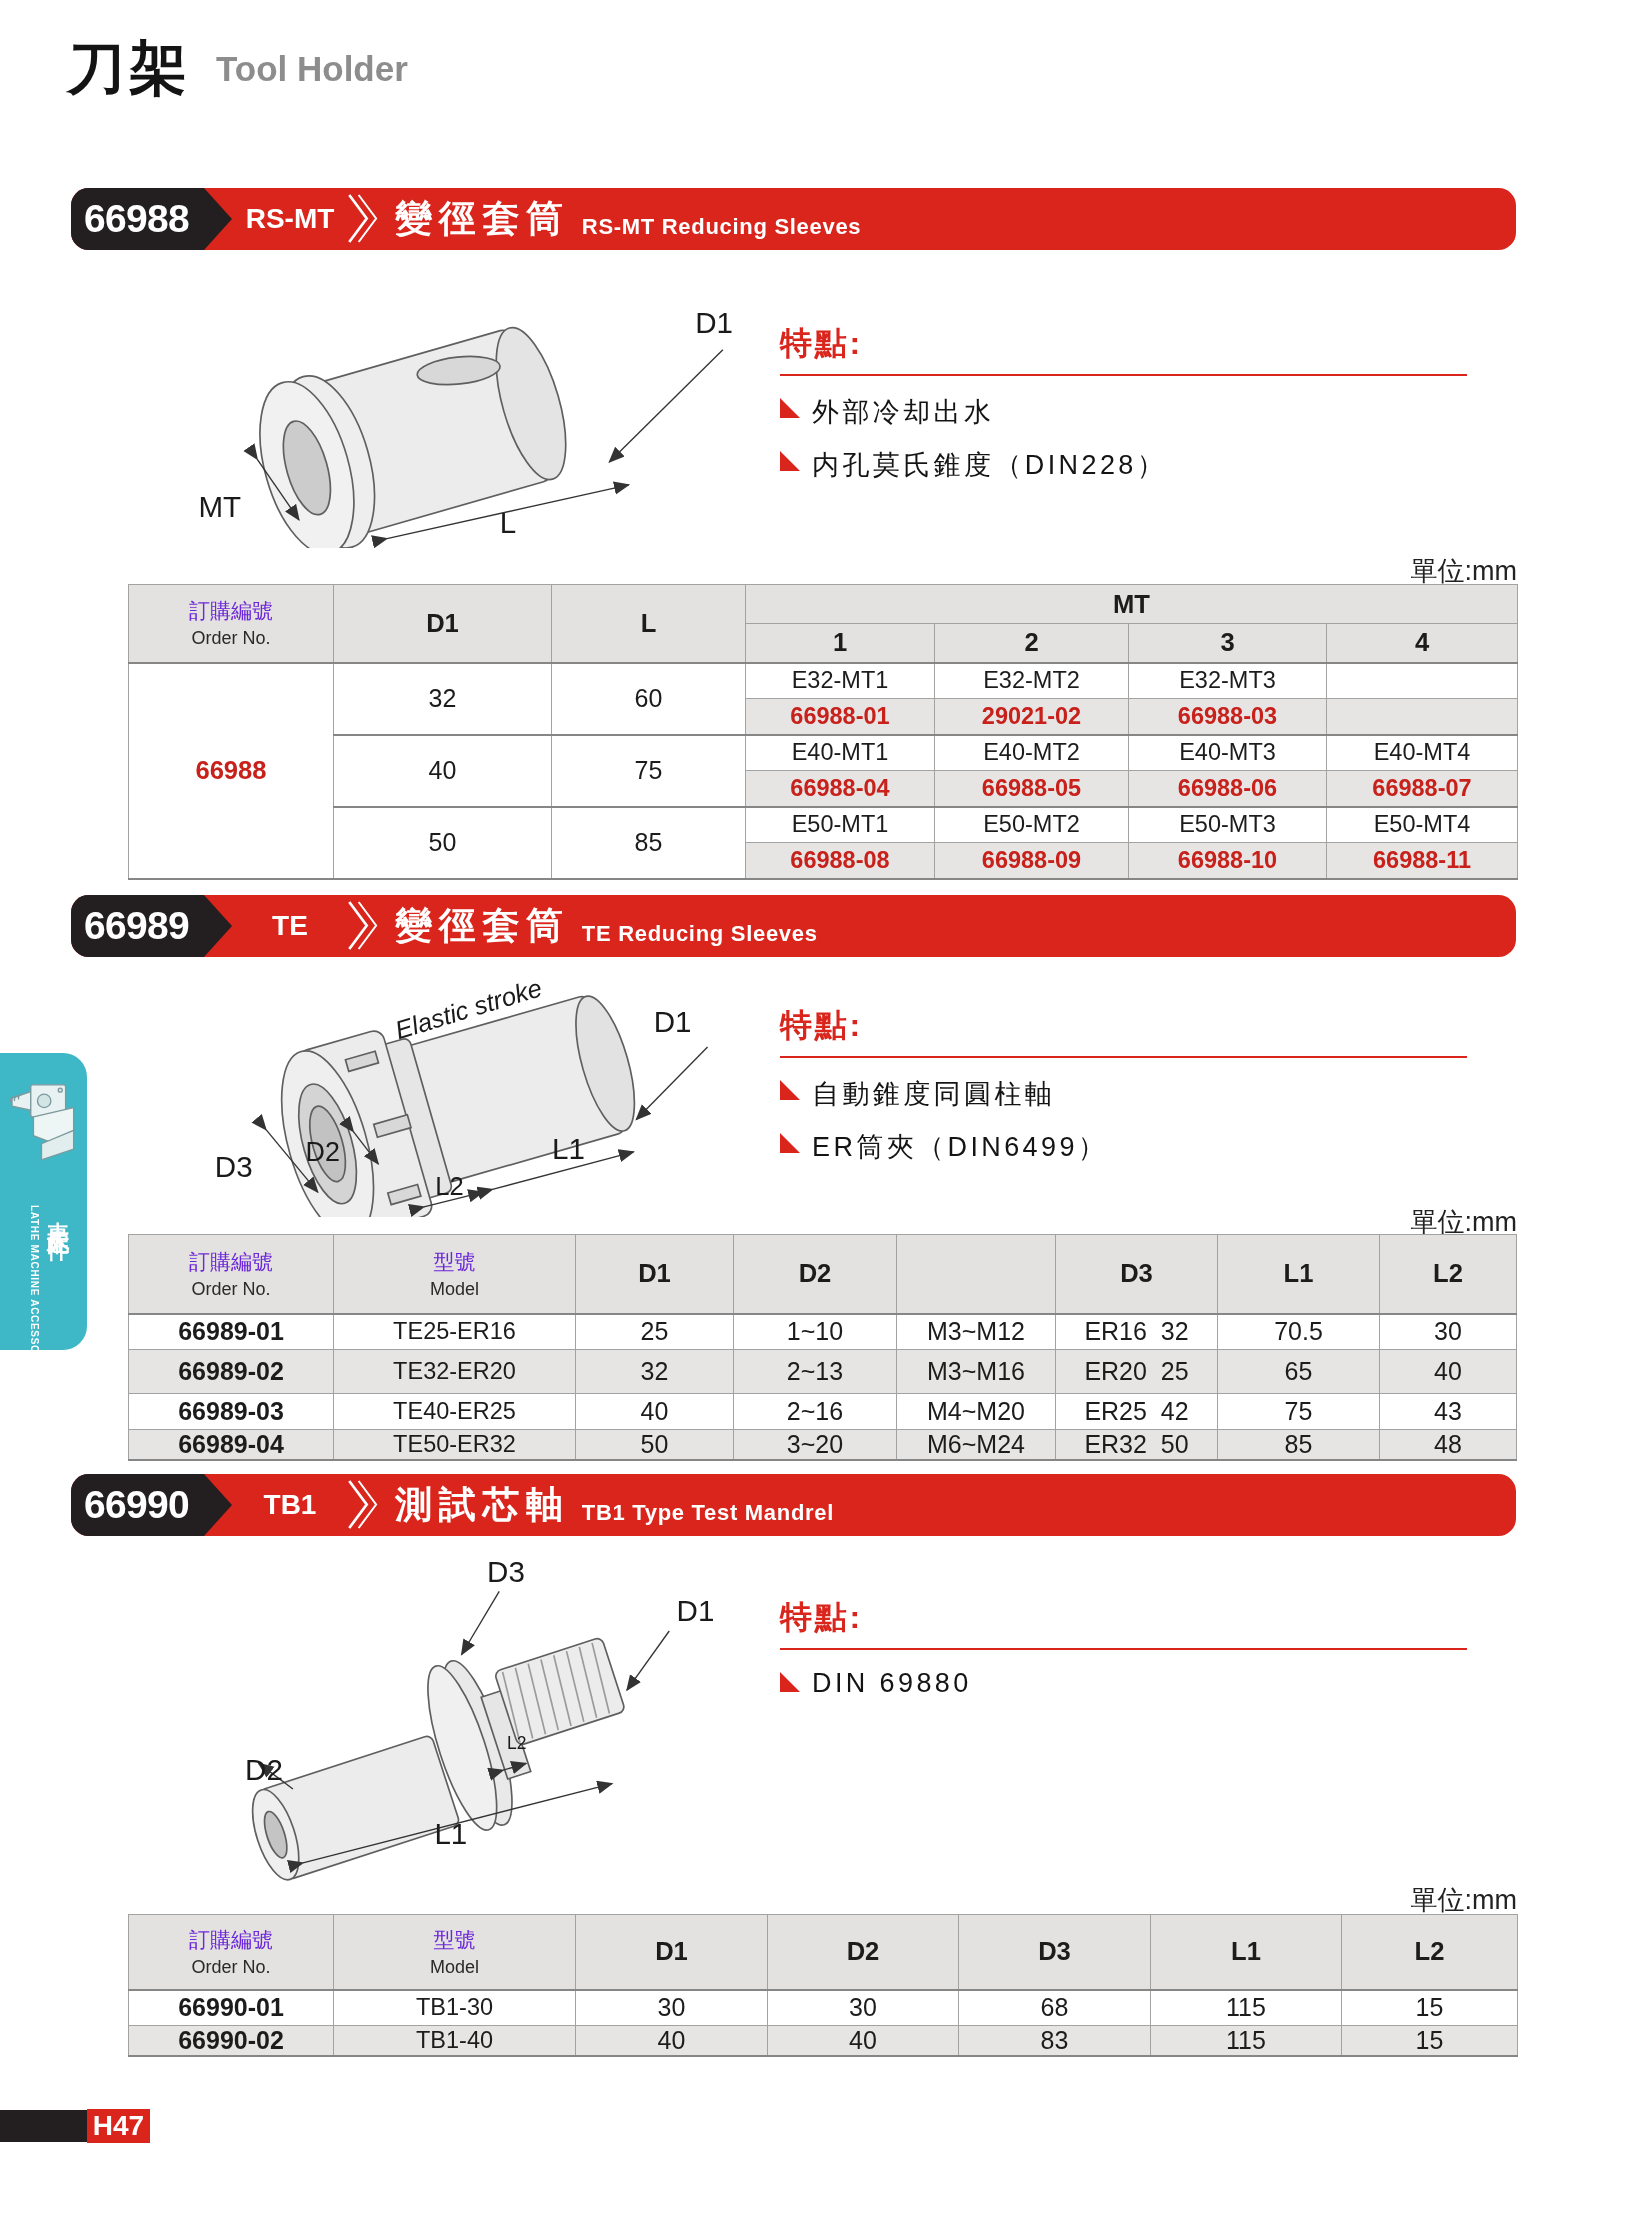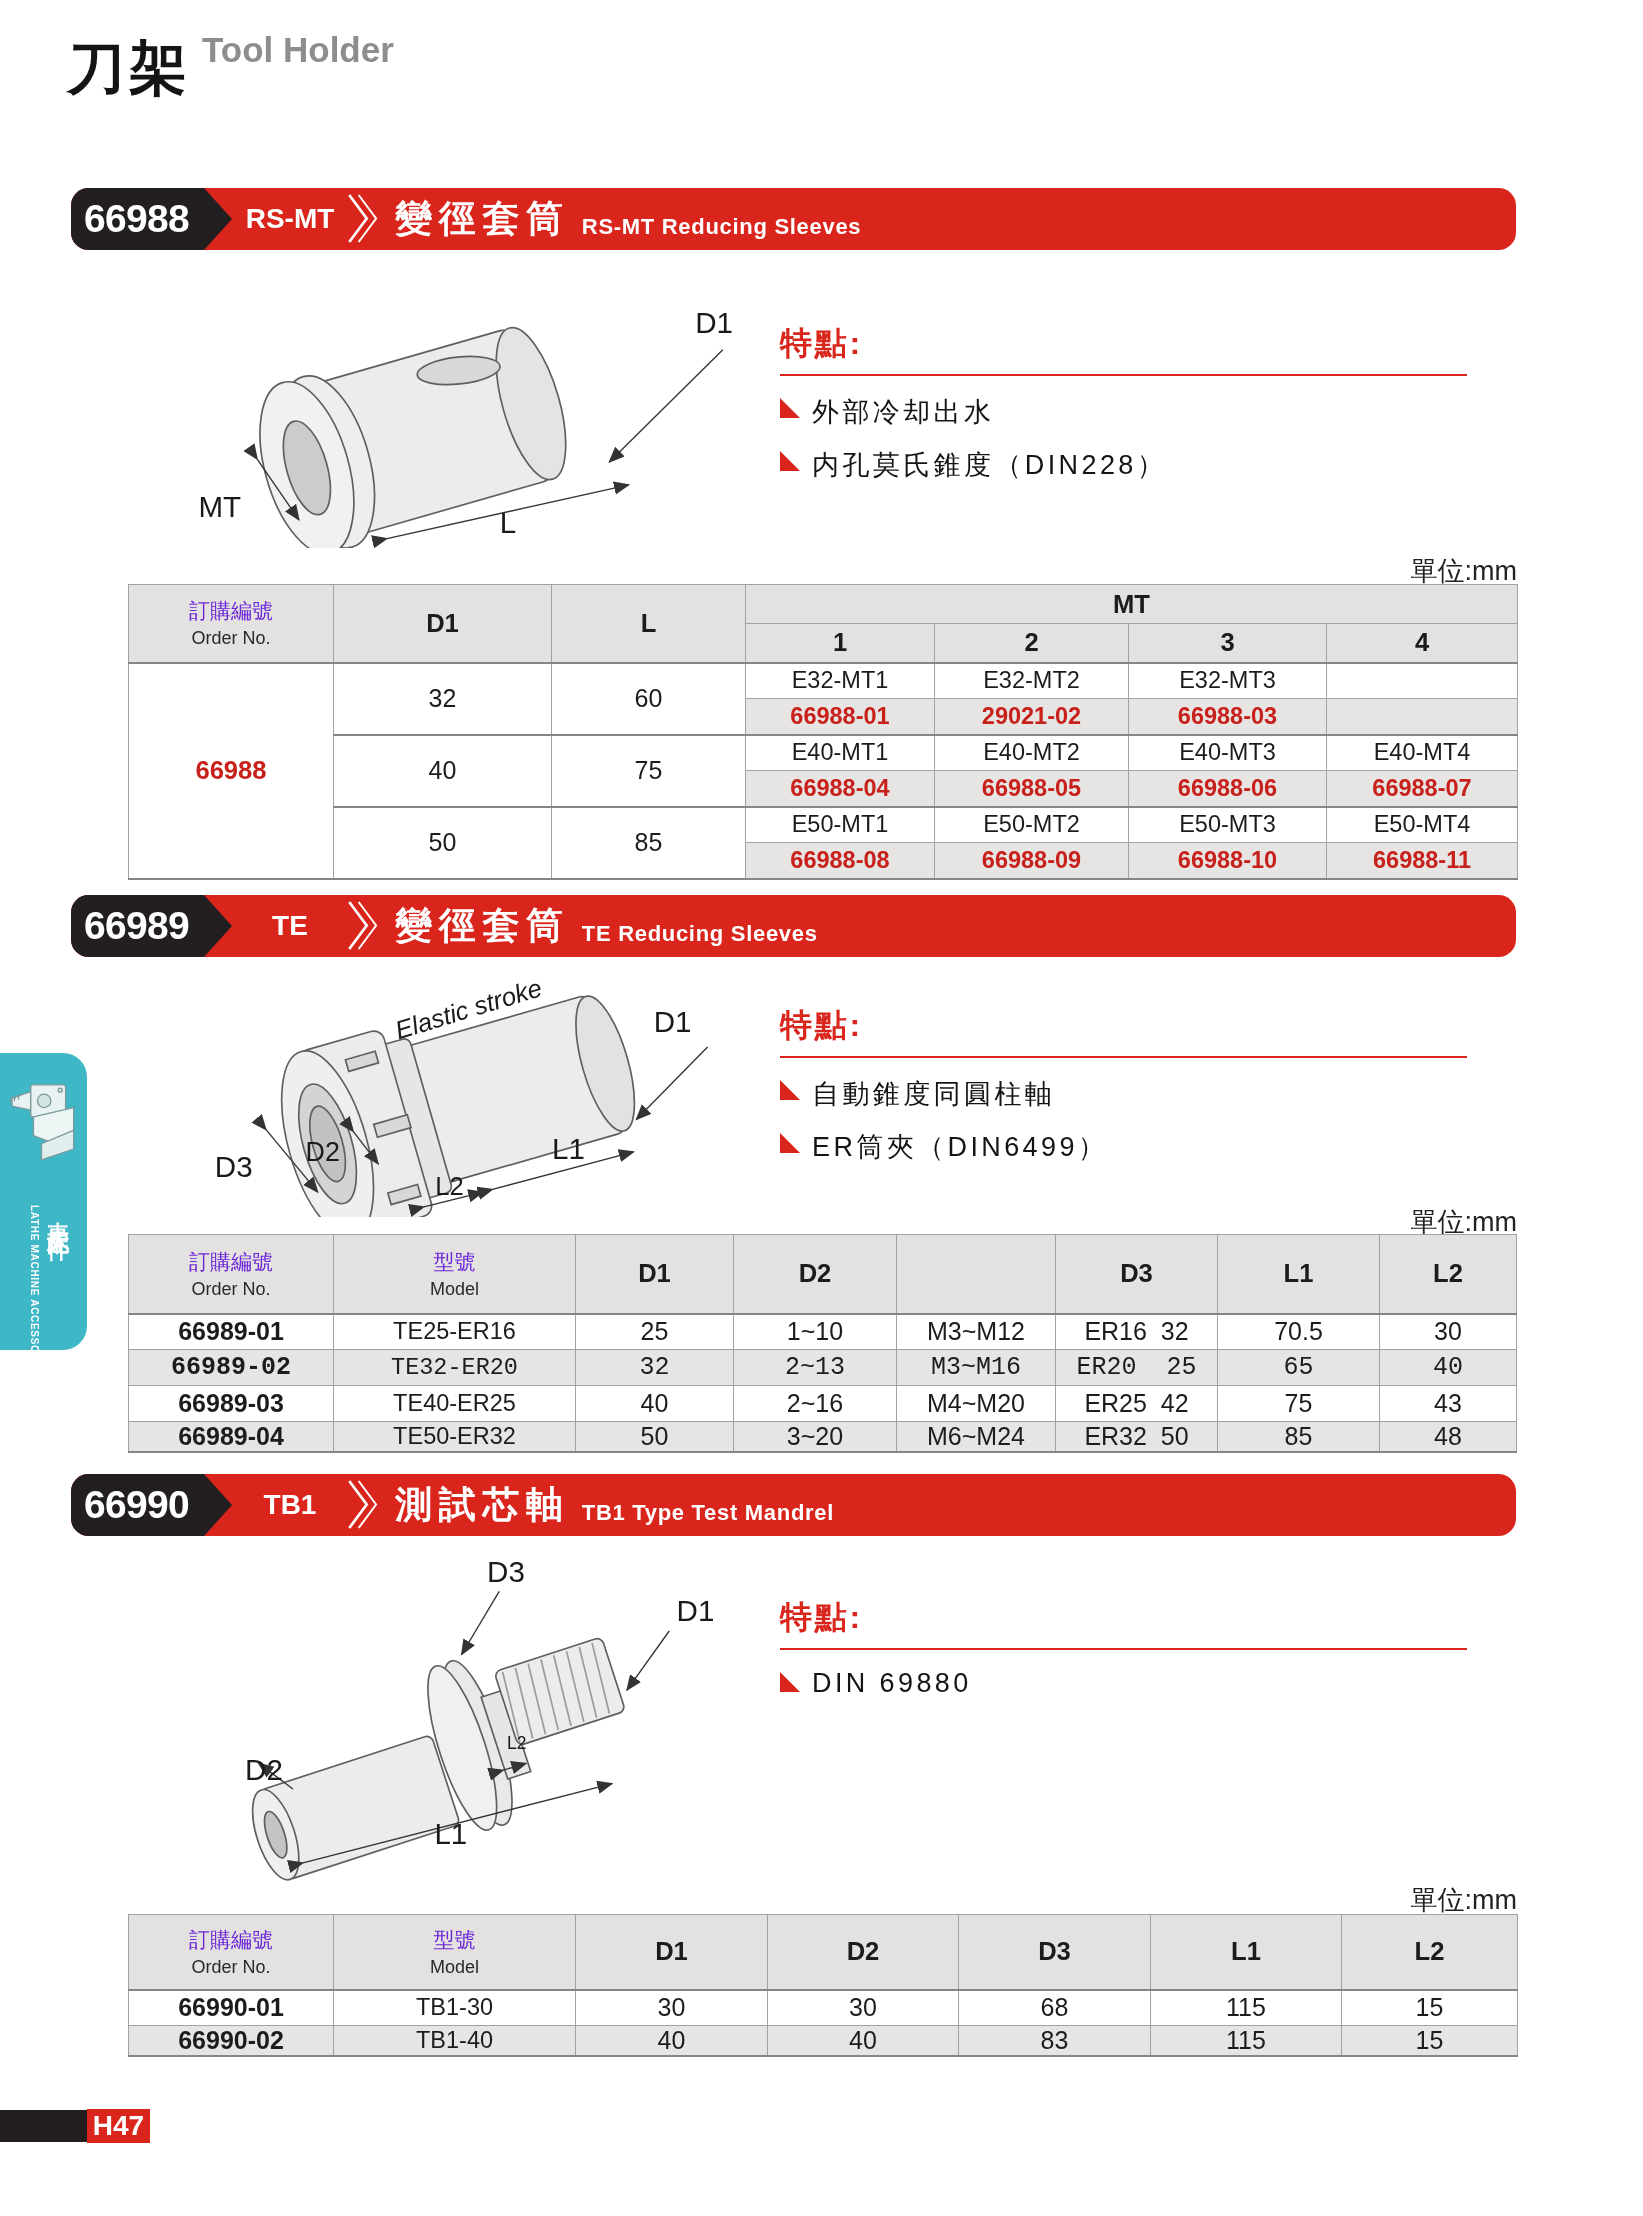--- a/index.html
+++ b/index.html
@@ -7,21 +7,21 @@
     --teal:#3eb7c6; --hdr-gray:#e4e2e0; --row-gray:#e7e5e3;
     --line:#a2a2a2; --line-dark:#868686;
   }
   *{box-sizing:border-box;}
   html,body{margin:0;padding:0;}
   body{width:1644px;height:2216px;background:#fff;position:relative;
        font-family:"Liberation Sans",sans-serif;color:#1c1c1c;}
   #page{position:absolute;inset:0;overflow:hidden;}
 
   
-  .title{position:absolute;left:67px;top:30px;display:flex;align-items:flex-start;gap:11px;}
+  .title{position:absolute;left:67px;top:30px;display:flex;align-items:center;gap:25px;}
   .title .zh{font-size:58px;font-weight:bold;color:#141414;letter-spacing:4px;}
   .title .en{font-size:35px;font-weight:bold;color:#8d8d8d;}
 
   
   .banner{position:absolute;left:71px;width:1445px;height:62px;background:var(--red);
           border-radius:17.5px;color:#fff;}
   .banner .chip{position:absolute;left:0;top:0;width:161px;height:62px;background:var(--chip-black);
           clip-path:polygon(0 0,133px 0,161px 31px,133px 62px,0 62px);
           border-radius:17.5px 0 0 17.5px;display:flex;align-items:center;justify-content:center;
           padding-right:30px;font-size:39px;font-weight:bold;letter-spacing:-0.7px;}
@@ -304,21 +304,21 @@
     <tr style="height:36px;">
       <td class="val bold">66989-01</td>
       <td class="model">TE25-ER16</td>
       <td class="val">25</td>
       <td class="val">1~10</td>
       <td class="val">M3~M12</td>
       <td class="val pre">ER16  32</td>
       <td class="val">70.5</td>
       <td class="val">30</td>
     </tr>
-    <tr class="alt" style="height:36px;font-family:Liberation Mono, monospace;">
+    <tr class="alt" style="height:44px;">
       <td class="val bold">66989-02</td>
       <td class="model">TE32-ER20</td>
       <td class="val">32</td>
       <td class="val">2~13</td>
       <td class="val">M3~M16</td>
       <td class="val pre">ER20  25</td>
       <td class="val">65</td>
       <td class="val">40</td>
     </tr>
     <tr style="height:36px;">

